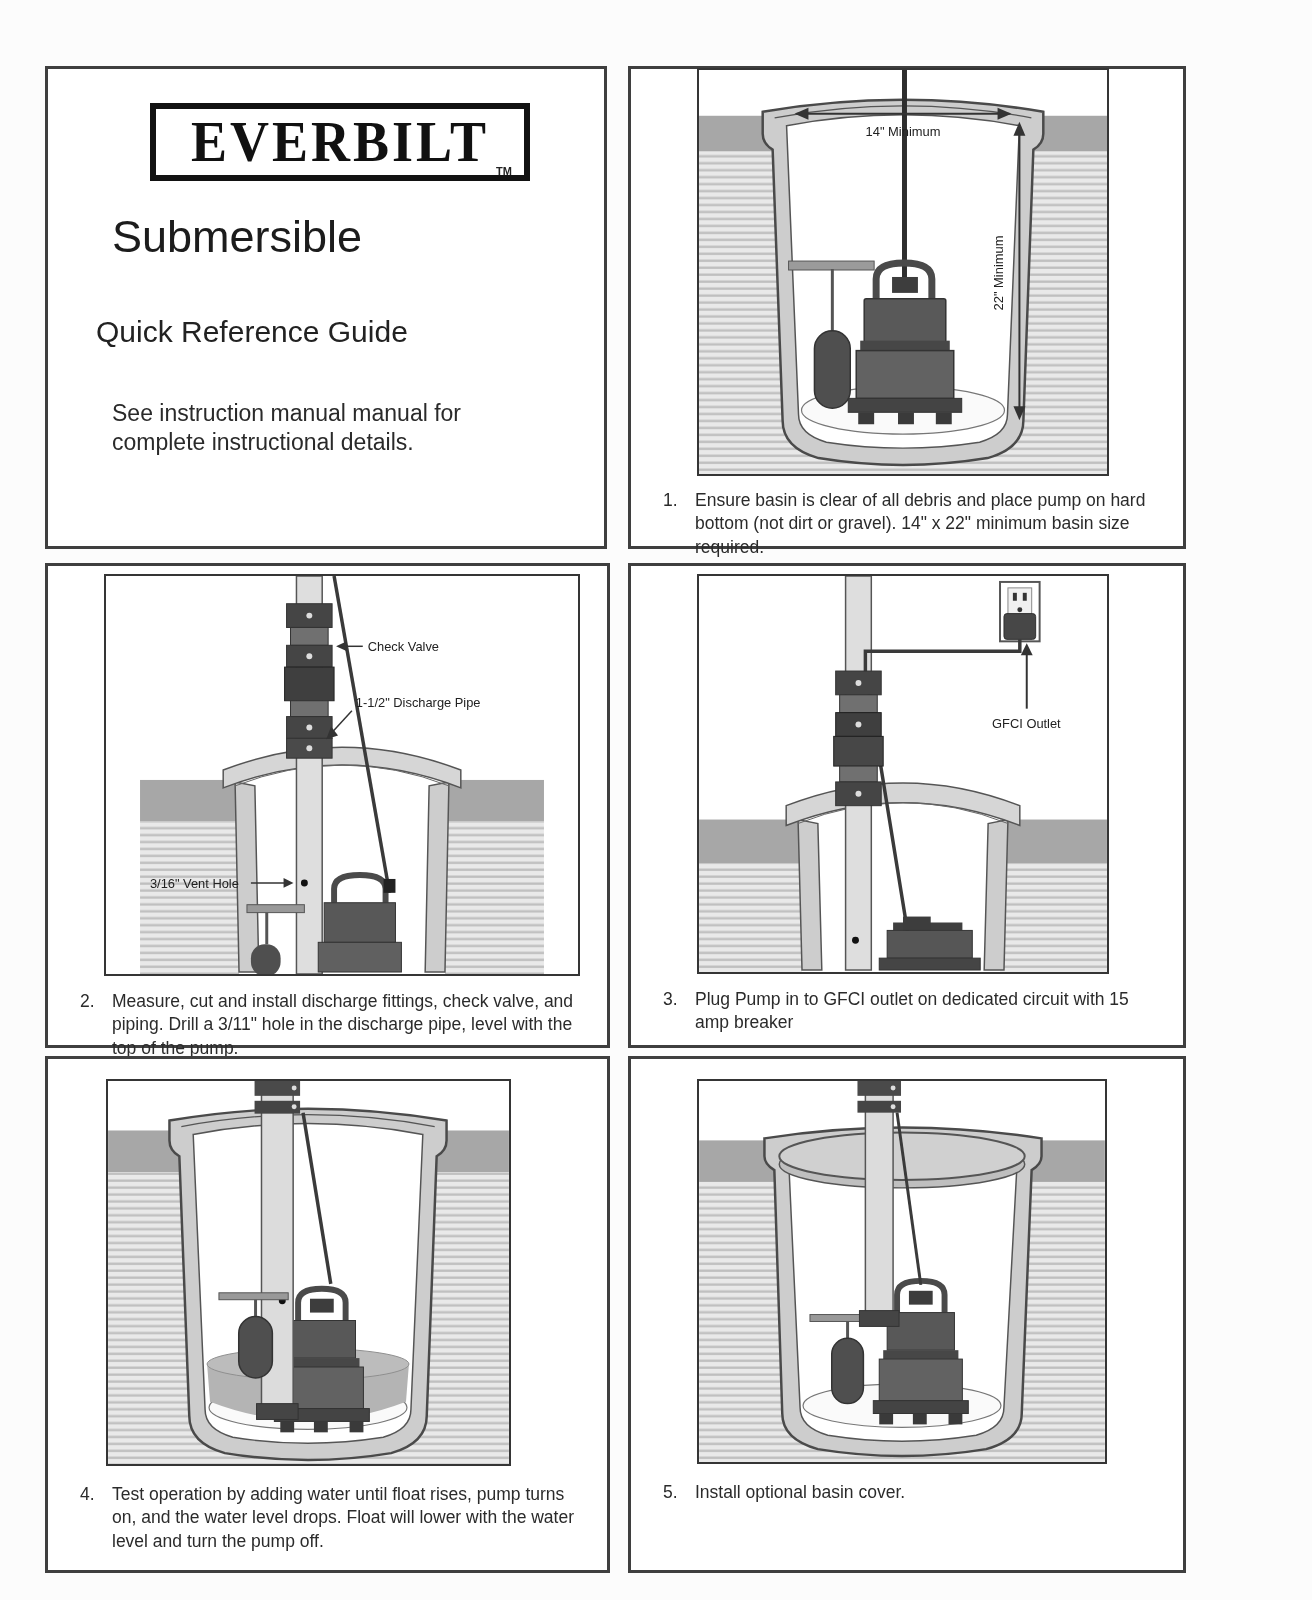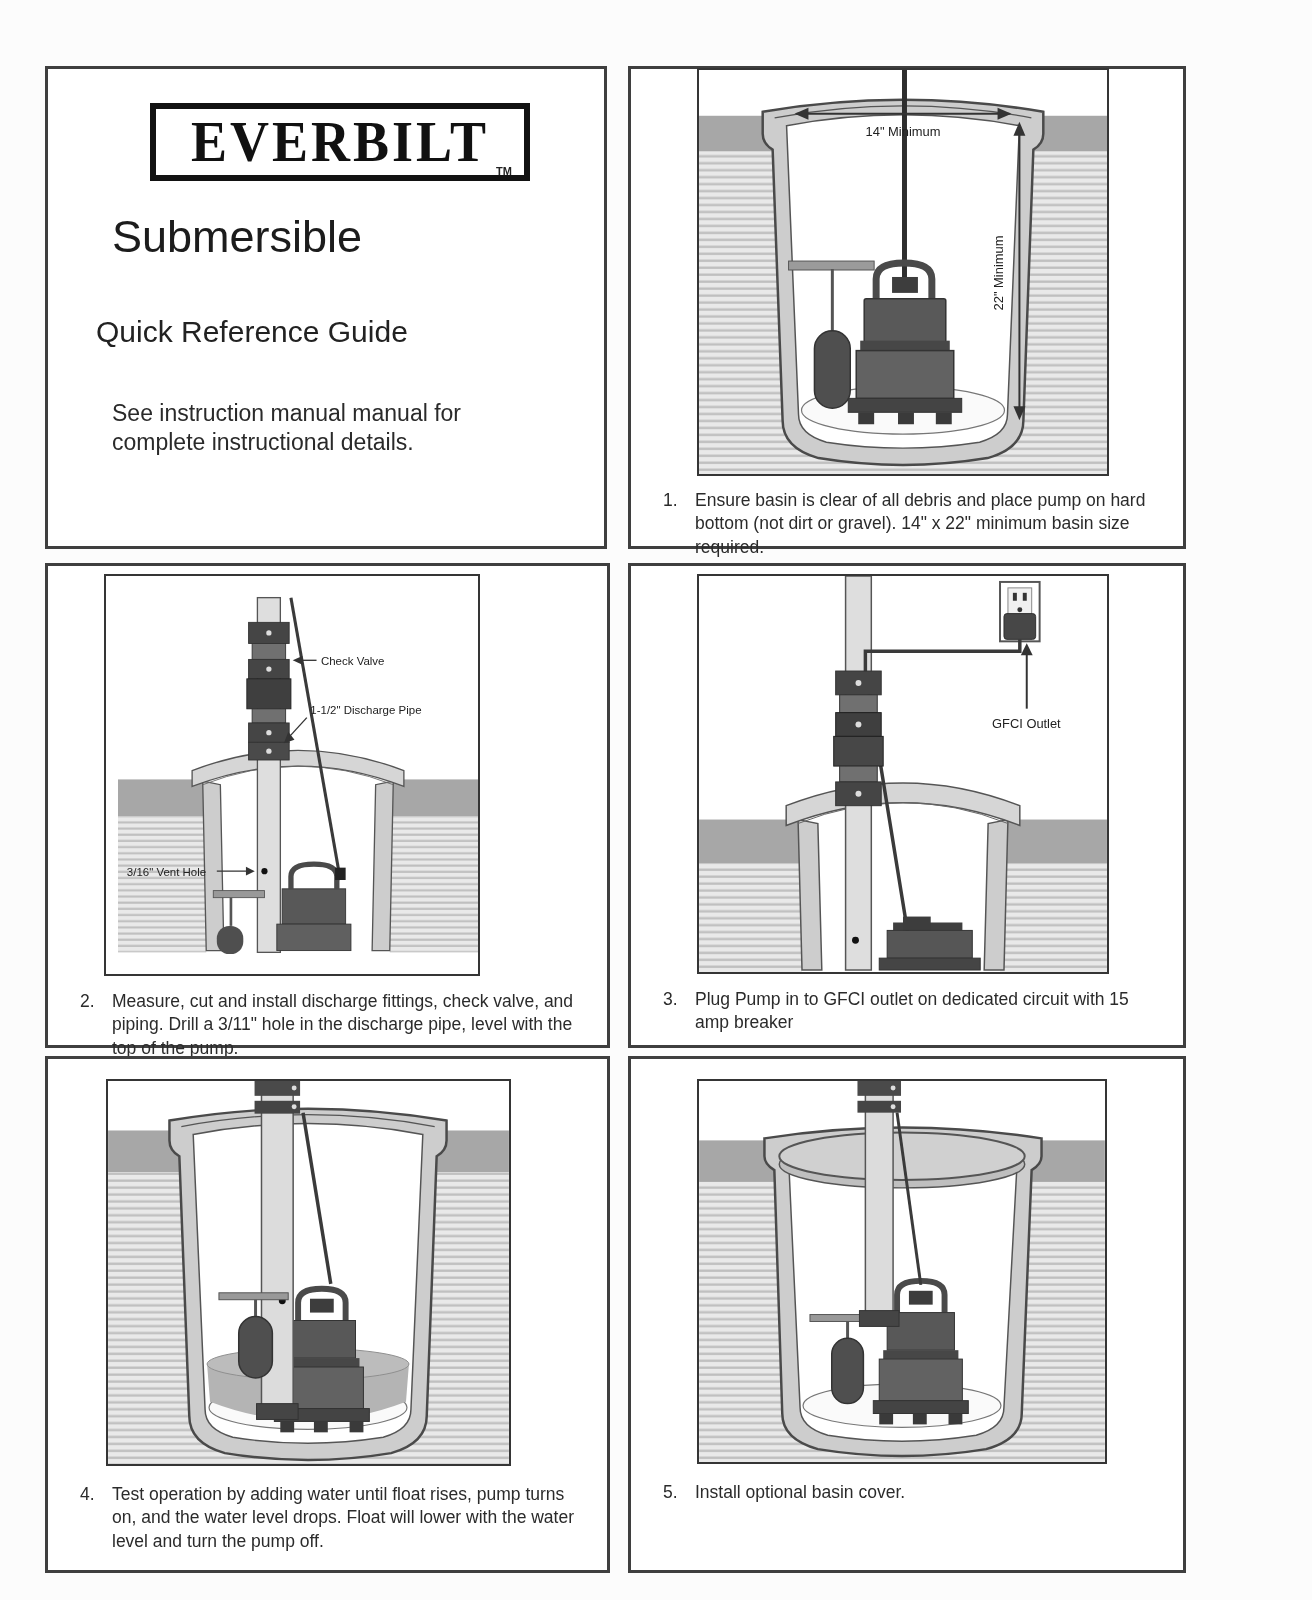--- a/index.html
+++ b/index.html
@@ -118,21 +118,21 @@
       </g>
     </svg>
   </div>
   <div class="caption" style="left:32px;top:420px;width:494px;">
     <span class="num">1.</span>
     <span>Ensure basin is clear of all debris and place pump on hard bottom (not dirt or gravel). 14" x 22" minimum basin size required.</span>
   </div>
 </section>
 
 <section class="panel" style="left:45px;top:563px;width:565px;height:485px;">
-  <div class="figure" style="left:56px;top:8px;width:376px;height:402px;padding-left:12px;">
+  <div class="figure" style="left:56px;top:8px;width:476px;height:402px;">
     <svg viewBox="0 0 408 402">
       <defs>
         <pattern id="hatchB" width="8" height="7" patternUnits="userSpaceOnUse">
           <rect width="8" height="7" fill="#e9e9e9"></rect>
             <rect y="1.5" width="8" height="2.4" fill="#bfbfbf"></rect>
         </pattern>
       </defs>
       <rect x="0" y="206" width="100" height="42" fill="#a7a7a7"></rect>
       <rect x="308" y="206" width="100" height="42" fill="#a7a7a7"></rect>
       <rect x="0" y="248" width="100" height="154" fill="url(#hatchB)"></rect>

